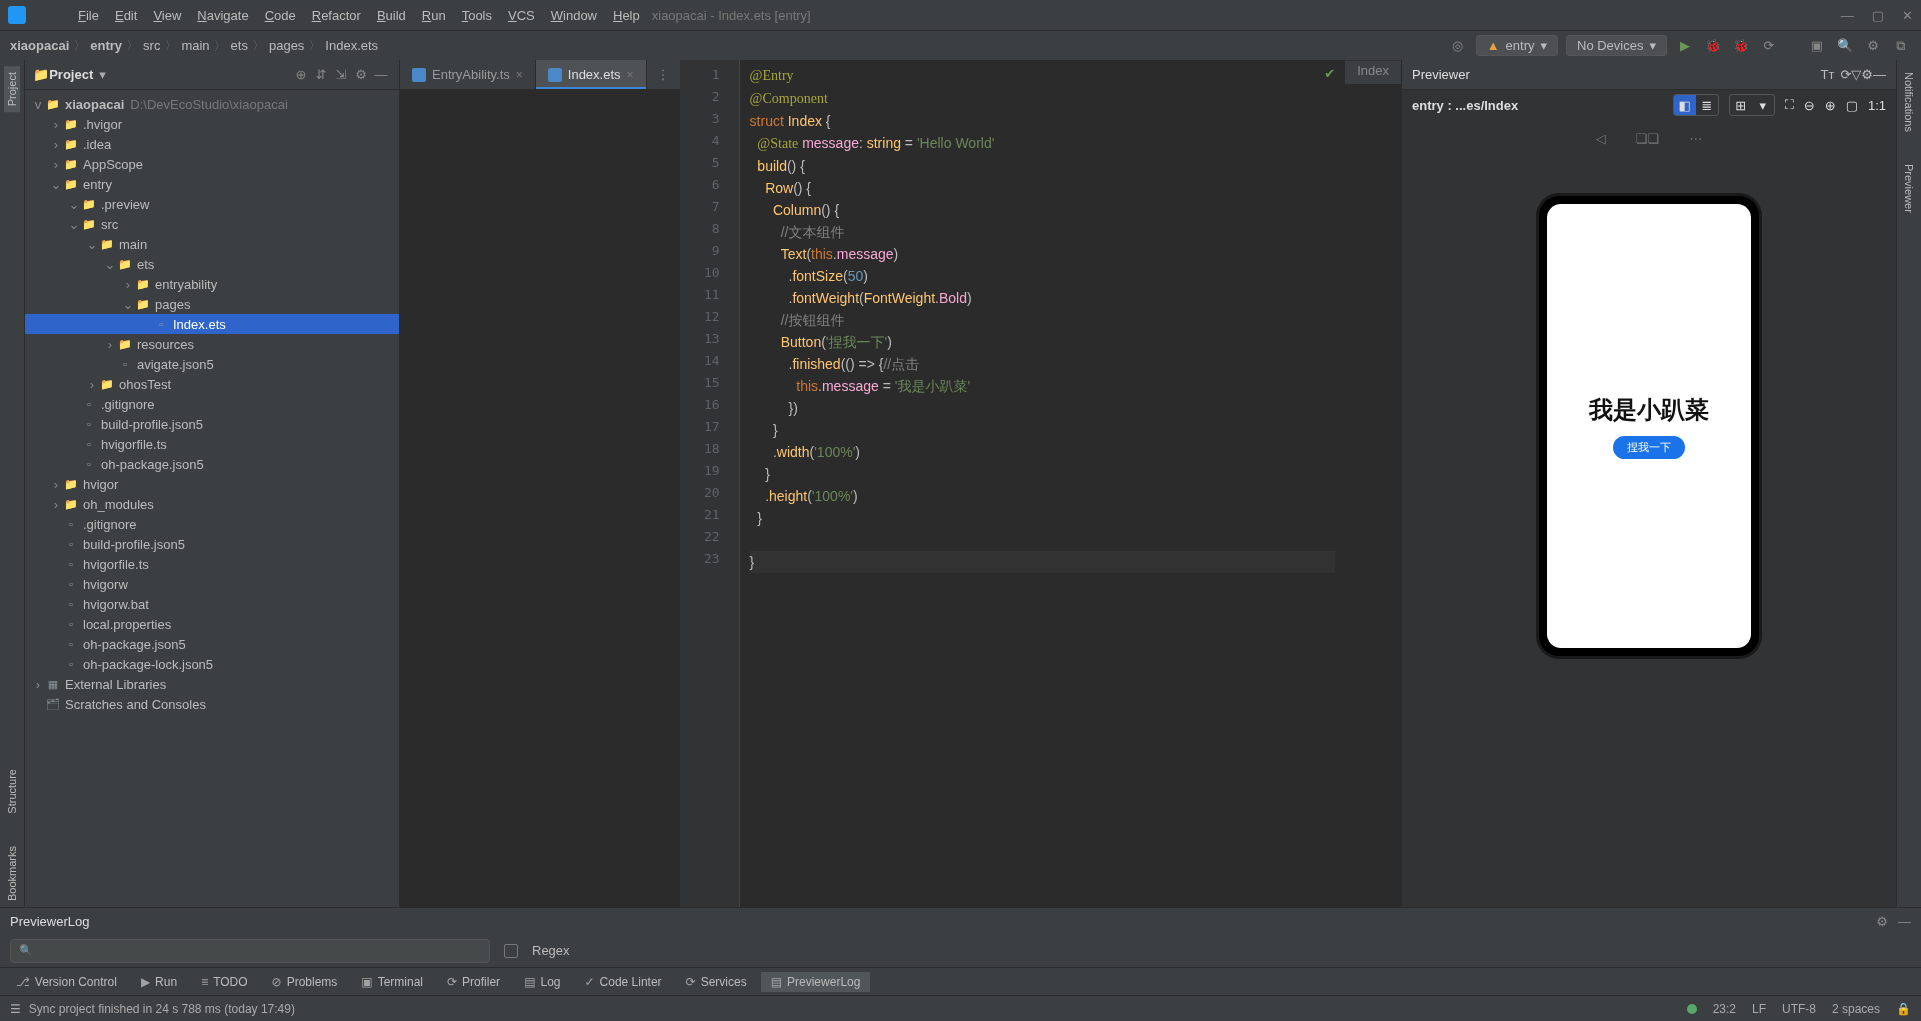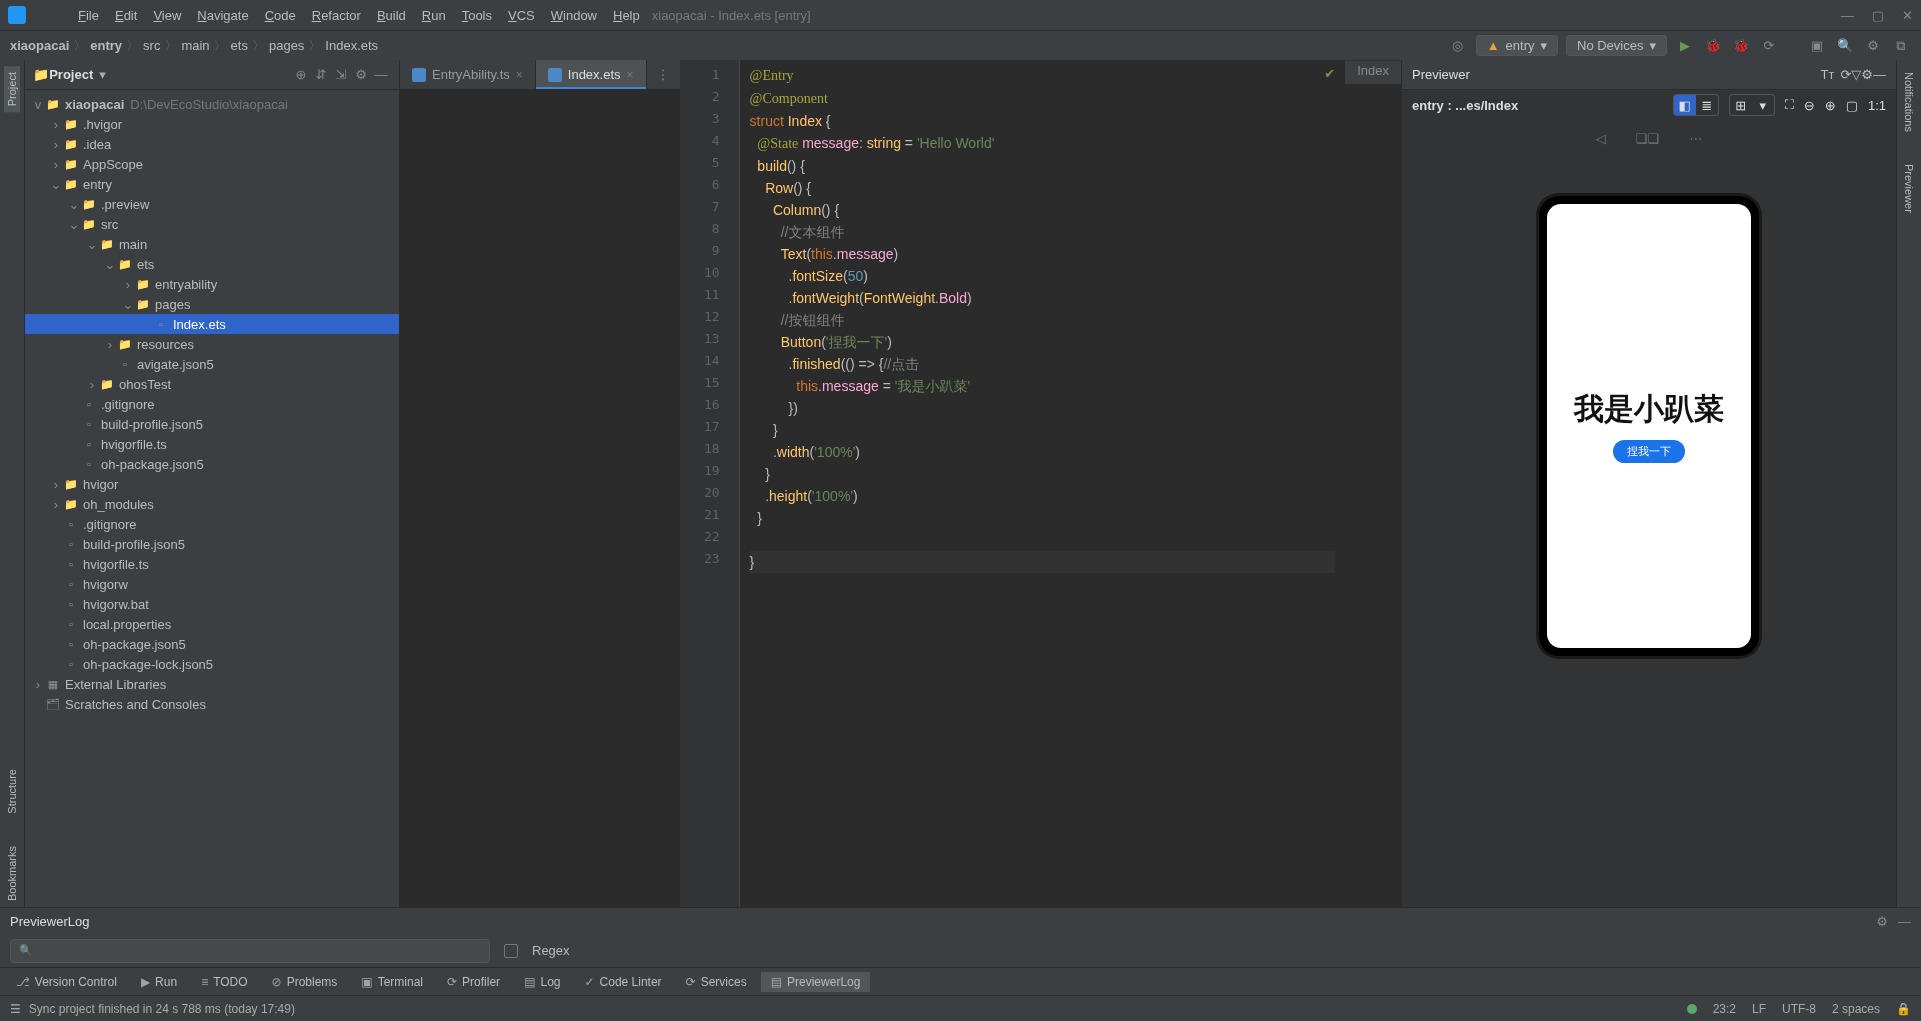--- a/index.html
+++ b/index.html
@@ -66,21 +66,21 @@
 .prev-header .title { color:#ddd; margin-right:auto; }
 .prev-sub { height:30px; background:#313335; display:flex; align-items:center; padding:0 10px; gap:10px; color:#ddd; }
 .prev-sub .path { font-weight:bold; margin-right:auto; }
 .toggle-group { display:flex; border:1px solid #555; border-radius:3px; overflow:hidden; }
 .toggle-group .tg { width:22px; height:20px; display:flex; align-items:center; justify-content:center; cursor:pointer; }
 .toggle-group .tg.active { background:#2f65ca; }
 .prev-nav { height:36px; background:#313335; display:flex; align-items:center; justify-content:center; gap:30px; color:#777; }
 .prev-canvas { flex:1; background:#313335; display:flex; align-items:flex-start; justify-content:center; padding-top:40px; position:relative; }
 .phone { width:220px; height:460px; background:#000; border-radius:20px; padding:8px; box-shadow:0 0 0 3px #1a1a1a; }
 .screen { width:100%; height:100%; background:#fff; border-radius:14px; display:flex; flex-direction:column; align-items:center; justify-content:center; }
-.screen-text { font-size:30px; font-weight:bold; color:#111; margin-bottom:10px; }
+.screen-text { font-size:24px; font-weight:bold; color:#111; margin-bottom:10px; }
 .screen-btn { background:#1a73e8; color:#fff; border:none; border-radius:14px; padding:4px 14px; font-size:11px; cursor:pointer; }
 
 .right-gutter { width:25px; background:#3c3f41; border-left:1px solid #2b2b2b; display:flex; flex-direction:column; align-items:center; padding-top:6px; gap:20px; }
 
 .log-panel { height:60px; background:#3c3f41; border-top:1px solid #2b2b2b; display:flex; flex-direction:column; }
 .log-header { height:26px; display:flex; align-items:center; padding:0 10px; color:#ddd; }
 .log-header .spacer { margin-left:auto; display:flex; gap:10px; color:#888; }
 .log-body { flex:1; display:flex; align-items:center; padding:0 10px; gap:14px; }
 .search-box { flex:0 0 480px; height:24px; background:#45494a; border:1px solid #555; border-radius:4px; padding:0 8px; display:flex; align-items:center; color:#777; }
 .search-box::before { content:"🔍"; font-size:11px; margin-right:6px; opacity:.6; }

